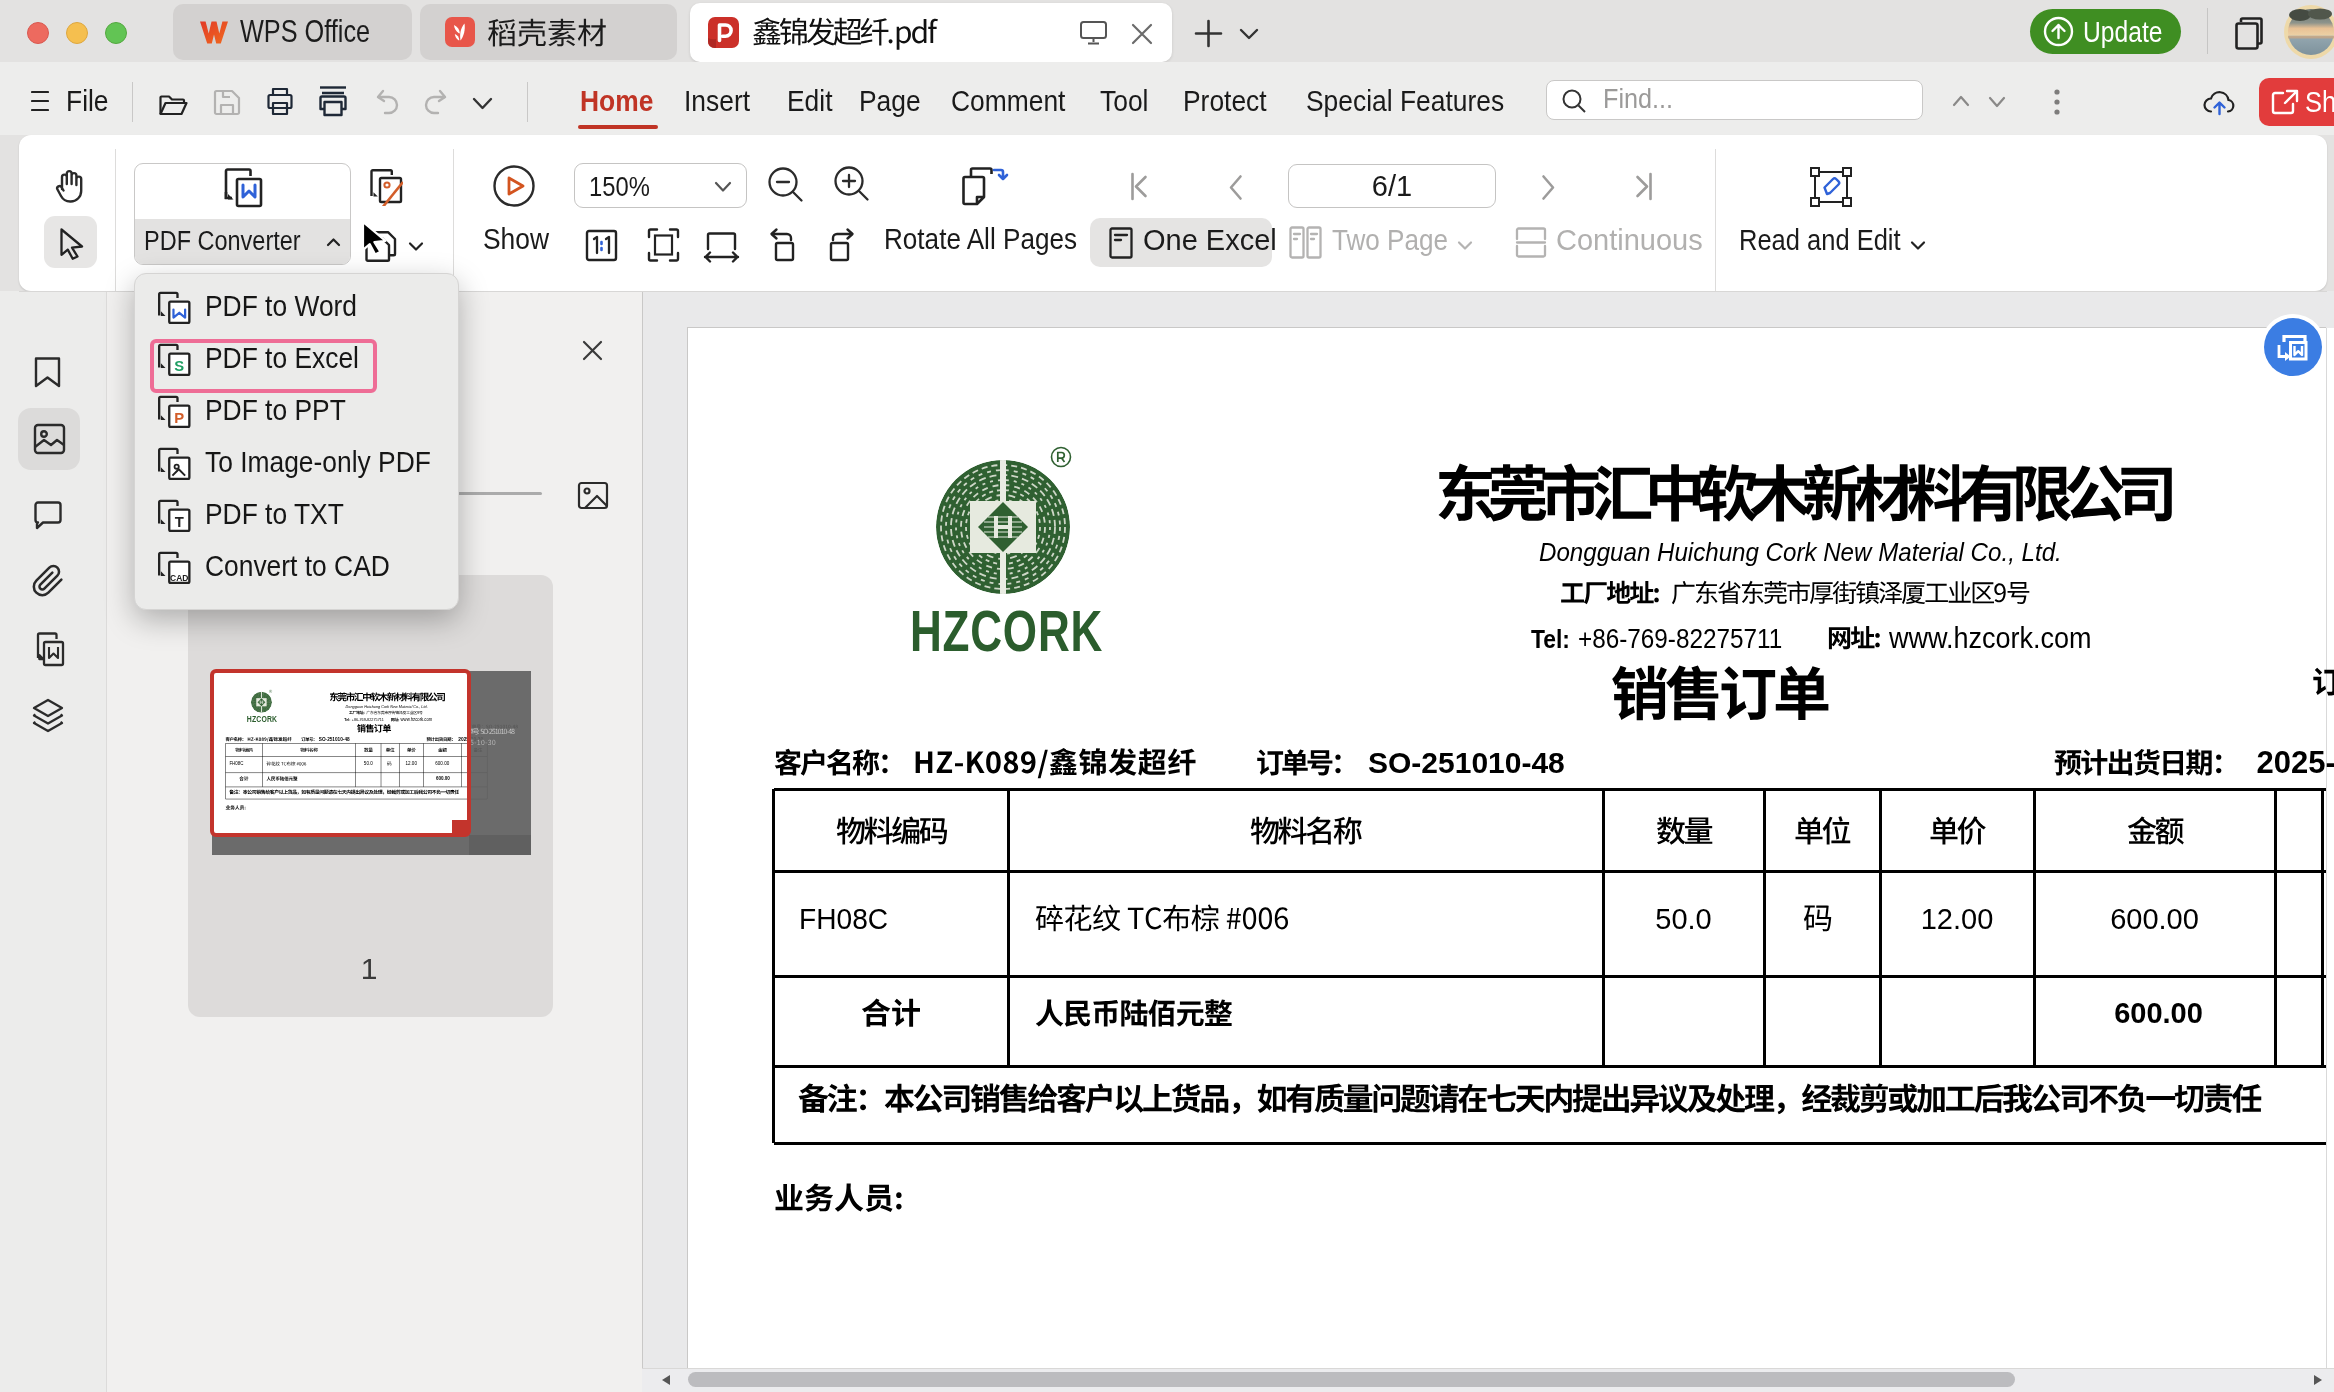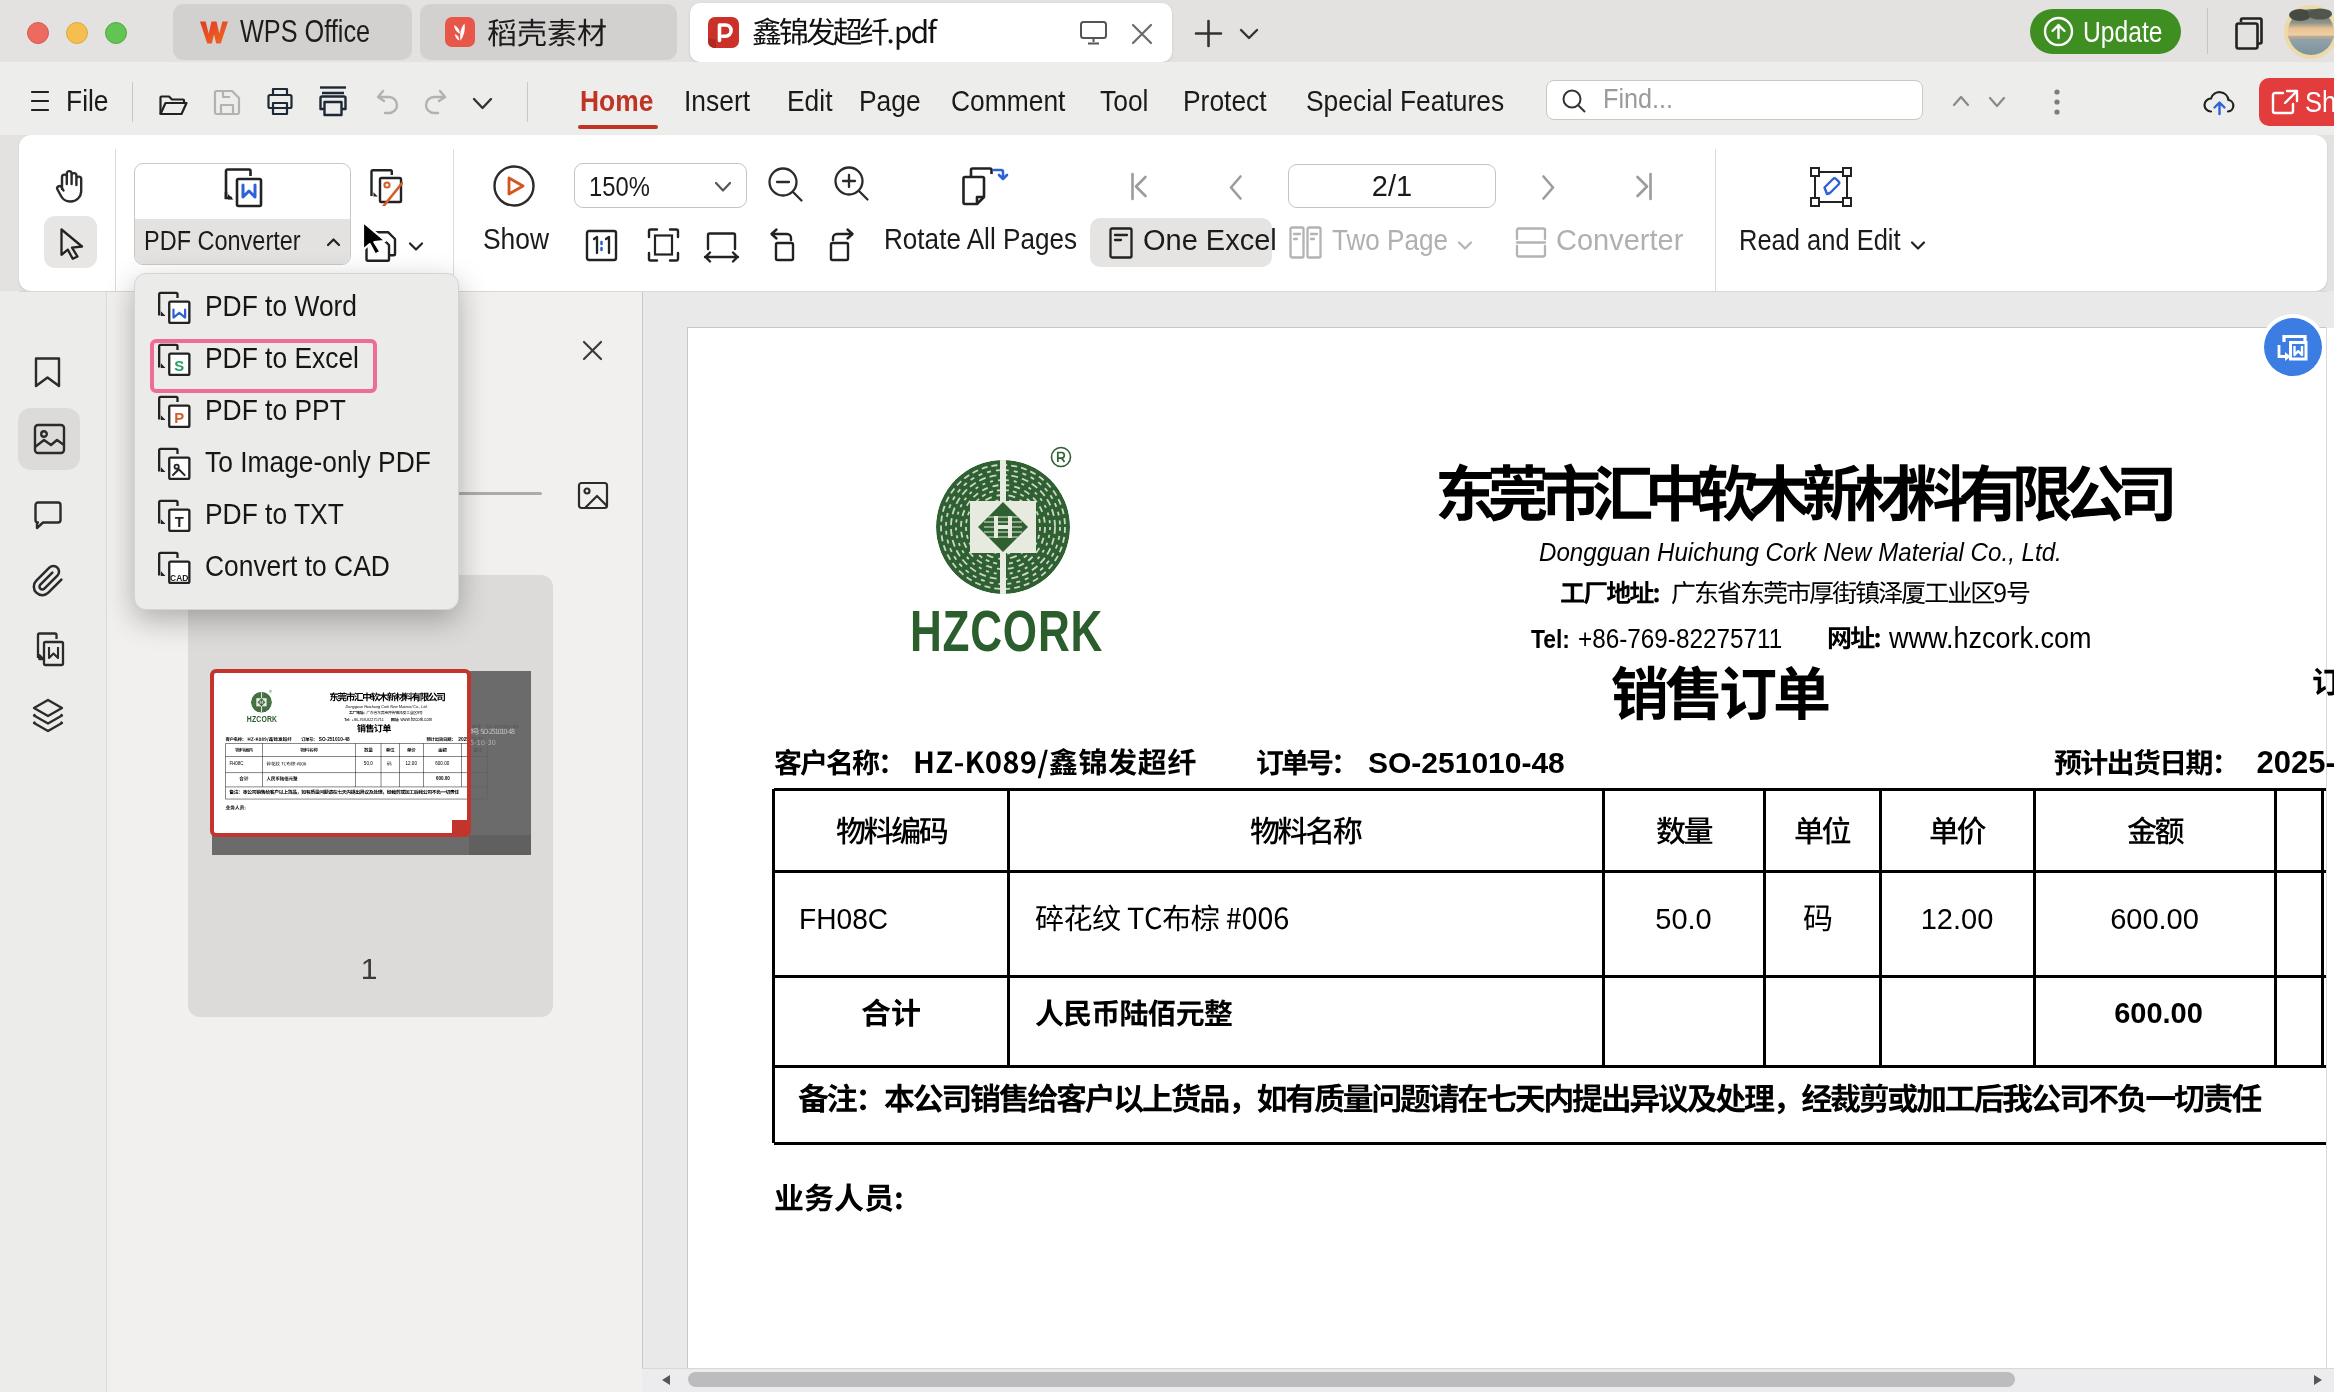--- a/index.html
+++ b/index.html
@@ -244,21 +244,21 @@
     <path d="M24.5 3.5 L29.5 8 L24.5 12.5"></path>
 <rect x="8" y="17" width="17" height="17" rx="1.5"></rect>
   </svg>
 <svg class="a" style="left:1130px;top:172px" width="18" height="29" viewBox="0 0 18 29" fill="none" stroke="#9d9c9b" stroke-width="2.6" stroke-linecap="round" stroke-linejoin="round">
     <path d="M2.5 2 V27 M15.5 5 L6 14.5 L15.5 24"></path>
   </svg>
 <svg class="a" style="left:1228px;top:174px" width="15" height="27" viewBox="0 0 15 27" fill="none" stroke="#9d9c9b" stroke-width="2.6" stroke-linecap="round" stroke-linejoin="round">
     <path d="M12.5 2.5 L3 13.5 L12.5 24.5"></path>
   </svg>
 <div class="a" style="left:1288.0px;top:164.0px;width:208.0px;height:44.0px;background:#fff;border:1px solid #c5c4c3;border-radius:9px"></div>
-<div class="ht" style="left:1262.0px;top:171.9px;width:260px;text-align:center;font-size:29.0px;line-height:29.0px;font-weight:400;color:#1a1a1a">2/1</div>
+<div class="ht" style="left:1262.0px;top:171.9px;width:260px;text-align:center;font-size:29.0px;line-height:29.0px;font-weight:400;color:#1a1a1a">6/1</div>
 <svg class="a" style="left:1541px;top:174px" width="15" height="27" viewBox="0 0 15 27" fill="none" stroke="#9d9c9b" stroke-width="2.6" stroke-linecap="round" stroke-linejoin="round">
     <path d="M2.5 2.5 L12 13.5 L2.5 24.5"></path>
   </svg>
 <svg class="a" style="left:1635px;top:172px" width="18" height="29" viewBox="0 0 18 29" fill="none" stroke="#9d9c9b" stroke-width="2.6" stroke-linecap="round" stroke-linejoin="round">
     <path d="M15.5 2 V27 M2.5 5 L12 14.5 L2.5 24"></path>
   </svg>
 <div class="a" style="left:1090.0px;top:218.0px;width:182.0px;height:49.0px;background:#e5e4e3;border-radius:10px"></div>
 <svg class="a" style="left:1109px;top:227px" width="24" height="32" viewBox="0 0 24 32" fill="none" stroke="#222" stroke-width="2.3" stroke-linecap="round">
 <rect x="1.5" y="1.5" width="21" height="29" rx="1.5"></rect>
     <path d="M6 8 H18 M6 13 H12"></path>
@@ -271,21 +271,21 @@
   </svg>
 <div class="ht" style="left:1332.0px;top:225.9px;font-size:29.0px;line-height:29.0px;font-weight:400;color:#b1b0af;transform:scaleX(0.9);transform-origin:0 0;">Two Page</div>
 <svg class="a" style="left:1457px;top:240px" width="16" height="11" viewBox="0 0 16 11" fill="none" stroke="#b4b3b2" stroke-width="2.2" stroke-linecap="round" stroke-linejoin="round">
     <path d="M2 2.5 L8 8.5 L14 2.5"></path>
   </svg>
 <svg class="a" style="left:1515px;top:227px" width="32" height="31" viewBox="0 0 32 31" fill="none" stroke="#b4b3b2" stroke-width="2.3" stroke-linecap="round">
 <path d="M2 12 V3 A1.5 1.5 0 0 1 3.5 1.5 H28.5 A1.5 1.5 0 0 1 30 3 V12"></path>
 <path d="M2 19 V28 A1.5 1.5 0 0 0 3.5 29.5 H28.5 A1.5 1.5 0 0 0 30 28 V19"></path>
     <path d="M2 15.5 H30" stroke-dasharray="0"></path>
   </svg>
-<div class="ht" style="left:1556.0px;top:225.9px;font-size:29.0px;line-height:29.0px;font-weight:400;color:#b1b0af;">Converter</div>
+<div class="ht" style="left:1556.0px;top:225.9px;font-size:29.0px;line-height:29.0px;font-weight:400;color:#b1b0af;">Continuous</div>
 <div class="a" style="left:1715.0px;top:149.0px;width:1.0px;height:142.0px;background:#dddcdb"></div>
 <svg class="a" style="left:1809px;top:166px" width="44" height="42" viewBox="0 0 44 42" fill="none">
 <rect x="6" y="6" width="32" height="30" stroke="#222" stroke-width="2"></rect>
 <rect x="2" y="2" width="8" height="8" fill="#fff" stroke="#222" stroke-width="2"></rect>
     <rect x="34" y="2" width="8" height="8" fill="#fff" stroke="#222" stroke-width="2"></rect>
 <rect x="2" y="32" width="8" height="8" fill="#fff" stroke="#222" stroke-width="2"></rect>
     <rect x="34" y="32" width="8" height="8" fill="#fff" stroke="#222" stroke-width="2"></rect>
 <path d="M18 28 L15.5 21.5 L24 13 A2.2 2.2 0 0 1 27.1 13 L29.5 15.4 A2.2 2.2 0 0 1 29.5 18.5 L21 27 Z" stroke="#2f62d8" stroke-width="2.4" stroke-linejoin="round"></path>
   </svg>
 <div class="ht" style="left:1739.0px;top:225.1px;font-size:30.0px;line-height:30.0px;font-weight:400;color:#1b1b1b;transform:scaleX(0.85);transform-origin:0 0;">Read and Edit</div>

